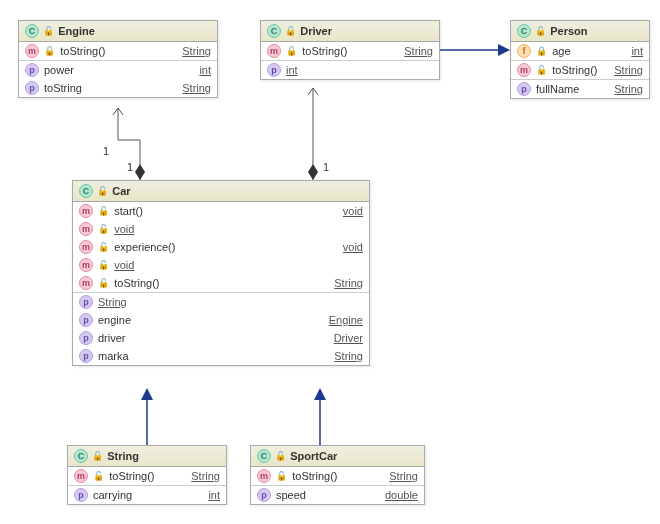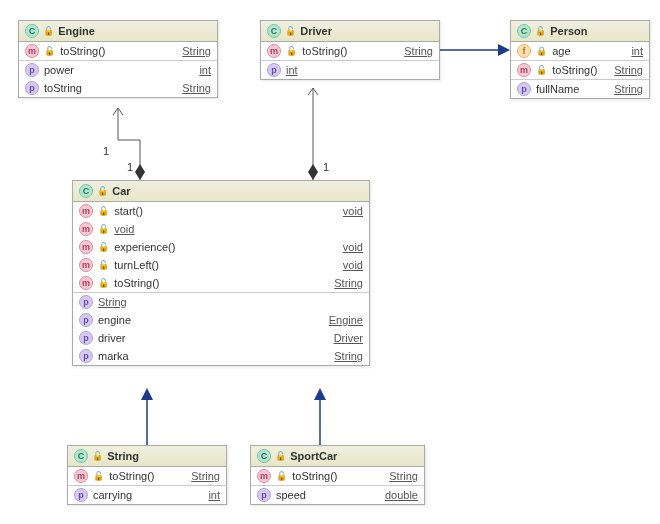--- a/index.html
+++ b/index.html
@@ -179,21 +179,20 @@
     </div>
     <div class="row">
       <span class="icon icon-m">m</span>
       <span class="lock">🔓</span>
       <span class="name">experience()</span>
       <span class="type">void</span>
     </div>
     <div class="row">
       <span class="icon icon-m">m</span>
       <span class="lock">🔓</span>
-      <span class="name">turnLeft()</span>
       <span class="type">void</span>
     </div>
     <div class="row">
       <span class="icon icon-m">m</span>
       <span class="lock">🔓</span>
       <span class="name">toString()</span>
       <span class="type">String</span>
     </div>
   </div>
   <div class="section">

